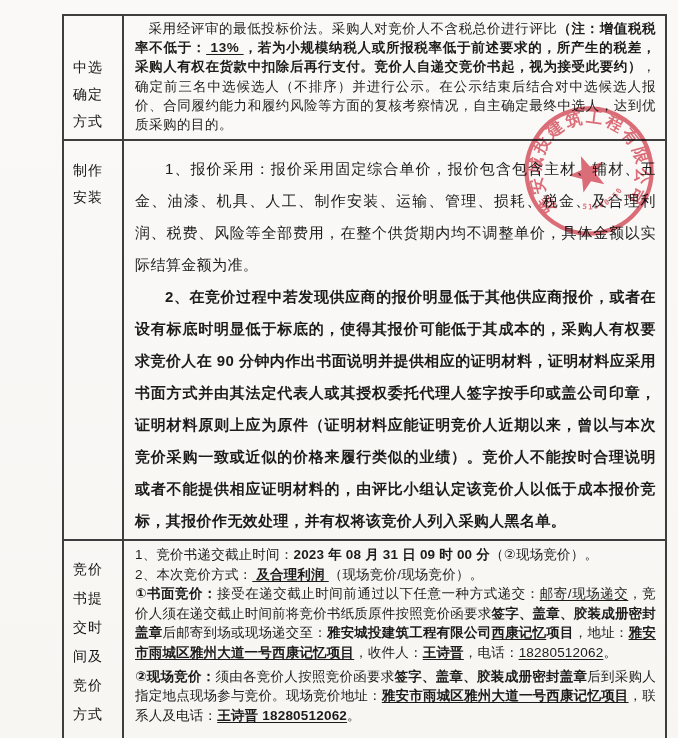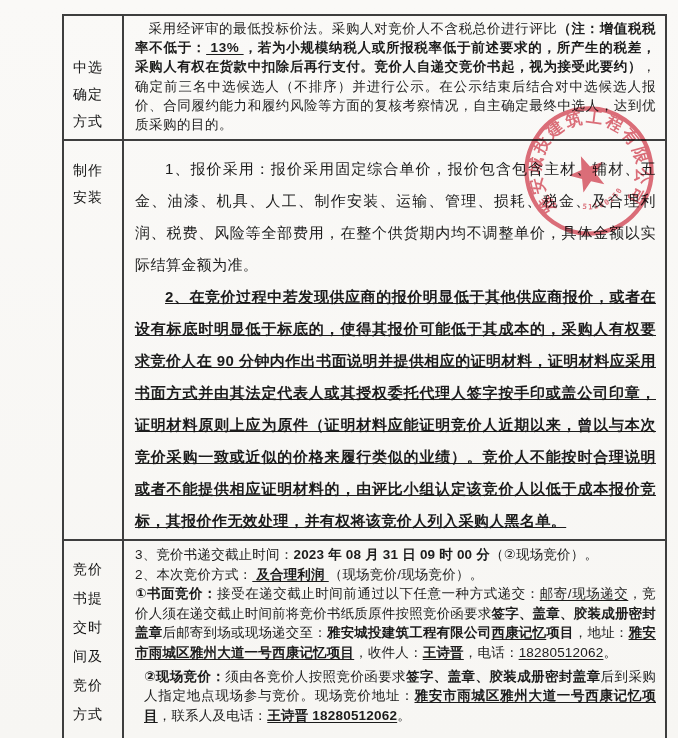--- a/index.html
+++ b/index.html
@@ -76,30 +76,30 @@
         <tr class="row-selection">
       <td class="label-cell" style="height:116px">中选确定方式</td>
       <td class="content-cell">
             <div class="para" style="text-indent: 1em;"><span>采用经评审的最低投标价法。采购人对竞价人不含税总价进行评比</span><span class="seg-b">（注：增值税税率不低于：</span><span class="seg-b seg-u"> 13% </span><span class="seg-b">，若为小规模纳税人或所报税率低于前述要求的，所产生的税差，采购人有权在货款中扣除后再行支付。竞价人自递交竞价书起，视为接受此要约）</span><span>，确定前三名中选候选人（不排序）并进行公示。在公示结束后结合对中选候选人报价、合同履约能力和履约风险等方面的复核考察情况，自主确定最终中选人，达到优质采购的目的。</span></div>
           </td>
     </tr>
     <tr class="row-quotation">
       <td class="label-cell" style="height:352px">制作安装</td>
       <td class="content-cell">
             <div class="para" style="text-indent: 2em;"><span>1、报价采用：报价采用固定综合单价，报价包含包含主材、辅材、五金、油漆、机具、人工、制作安装、运输、管理、损耗、税金、及合理利润、税费、风险等全部费用，在整个供货期内均不调整单价，具体金额以实际结算金额为准。</span></div>
-            <div class="para" style="text-indent: 2em; text-decoration: underline;"><span class="seg-b">2、在竞价过程中若发现供应商的报价明显低于其他供应商报价，或者在设有标底时明显低于标底的，使得其报价可能低于其成本的，采购人有权要求竞价人在 90 分钟内作出书面说明并提供相应的证明材料，证明材料应采用书面方式并由其法定代表人或其授权委托代理人签字按手印或盖公司印章，证明材料原则上应为原件（证明材料应能证明竞价人近期以来，曾以与本次竞价采购一致或近似的价格来履行类似的业绩）。竞价人不能按时合理说明或者不能提供相应证明材料的，由评比小组认定该竞价人以低于成本报价竞标，其报价作无效处理，并有权将该竞价人列入采购人黑名单。</span></div>
+            <div class="para" style="text-indent: 2em;"><span class="seg-b">2、在竞价过程中若发现供应商的报价明显低于其他供应商报价，或者在设有标底时明显低于标底的，使得其报价可能低于其成本的，采购人有权要求竞价人在 90 分钟内作出书面说明并提供相应的证明材料，证明材料应采用书面方式并由其法定代表人或其授权委托代理人签字按手印或盖公司印章，证明材料原则上应为原件（证明材料应能证明竞价人近期以来，曾以与本次竞价采购一致或近似的价格来履行类似的业绩）。竞价人不能按时合理说明或者不能提供相应证明材料的，由评比小组认定该竞价人以低于成本报价竞标，其报价作无效处理，并有权将该竞价人列入采购人黑名单。</span></div>
           </td>
     </tr>
     <tr class="row-submission">
       <td class="label-cell" style="height:200px">竞价书提交时间及竞价方式</td>
       <td class="content-cell">
-            <div class="para"><span>3、竞价书递交截止时间：</span><span class="seg-b">2023 年 08 月 31 日 09 时 00 分</span><span>（②现场竞价）。</span></div>
+            <div class="para"><span>1、竞价书递交截止时间：</span><span class="seg-b">2023 年 08 月 31 日 09 时 00 分</span><span>（②现场竞价）。</span></div>
             <div class="para"><span>2、本次竞价方式：</span><span class="seg-b seg-u"> 及合理利润 </span><span>（现场竞价/现场竞价）。</span></div>
             <div class="para"><span class="seg-b">①书面竞价：</span><span>接受在递交截止时间前通过以下任意一种方式递交：</span><span class="seg-u">邮寄/现场递交</span><span>，竞价人须在递交截止时间前将竞价书纸质原件按照竞价函要求</span><span class="seg-b">签字、盖章、胶装成册密封盖章</span><span>后邮寄到场或现场递交至：</span><span class="seg-b">雅安城投建筑工程有限公司</span><span class="seg-b seg-u">西康记忆</span><span class="seg-b">项目</span><span>，地址：</span><span class="seg-b seg-u">雅安市雨城区雅州大道一号西康记忆项目</span><span>，收件人：</span><span class="seg-b seg-u">王诗晋</span><span>，电话：</span><span class="seg-u">18280512062</span><span>。</span></div>
-            <div class="para" style="margin-top: 4px; margin-left: 9px;"><span class="seg-b">②现场竞价：</span><span>须由各竞价人按照竞价函要求</span><span class="seg-b">签字、盖章、胶装成册密封盖章</span><span>后到采购人指定地点现场参与竞价。现场竞价地址：</span><span class="seg-b seg-u">雅安市雨城区雅州大道一号西康记忆项目</span><span>，联系人及电话：</span><span class="seg-b seg-u">王诗晋 18280512062</span><span>。</span></div>
+            <div class="para" style="margin-top: 4px;"><span class="seg-b">②现场竞价：</span><span>须由各竞价人按照竞价函要求</span><span class="seg-b">签字、盖章、胶装成册密封盖章</span><span>后到采购人指定地点现场参与竞价。现场竞价地址：</span><span class="seg-b seg-u">雅安市雨城区雅州大道一号西康记忆项目</span><span>，联系人及电话：</span><span class="seg-b seg-u">王诗晋 18280512062</span><span>。</span></div>
           </td>
     </tr>
     <tr class="row-payment">
       <td class="label-cell" style="height:40px">付款方式</td>
       <td class="content-cell">
             <div class="para"><span>合同签订后支付合同价款的 30%作为预付款，到场安装验收后支付至 97%，质保期一年后支付剩余 3%。</span></div>
           </td>
     </tr>
   </tbody>
     </table>

